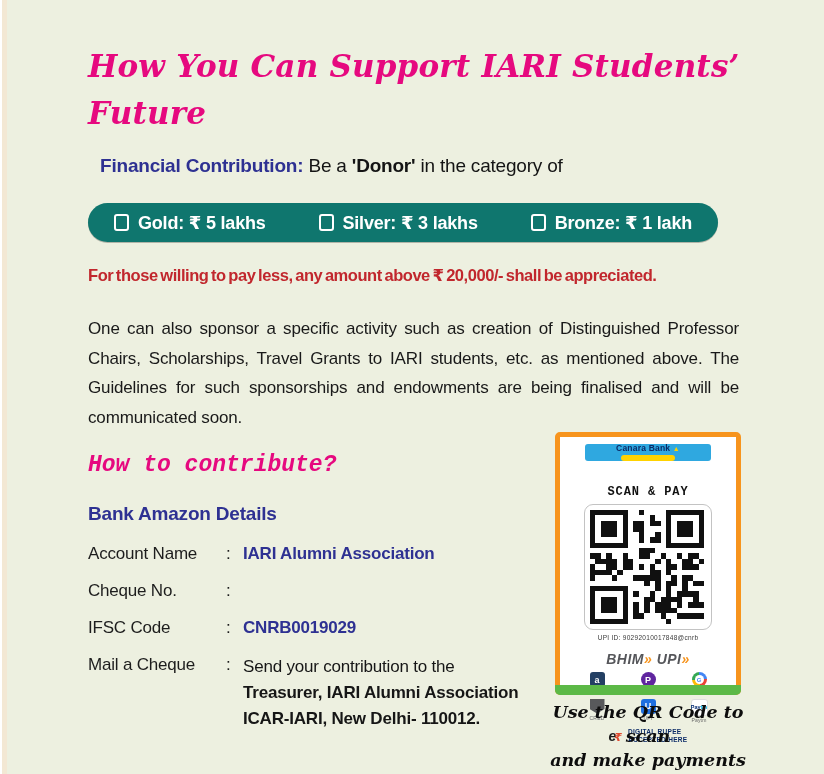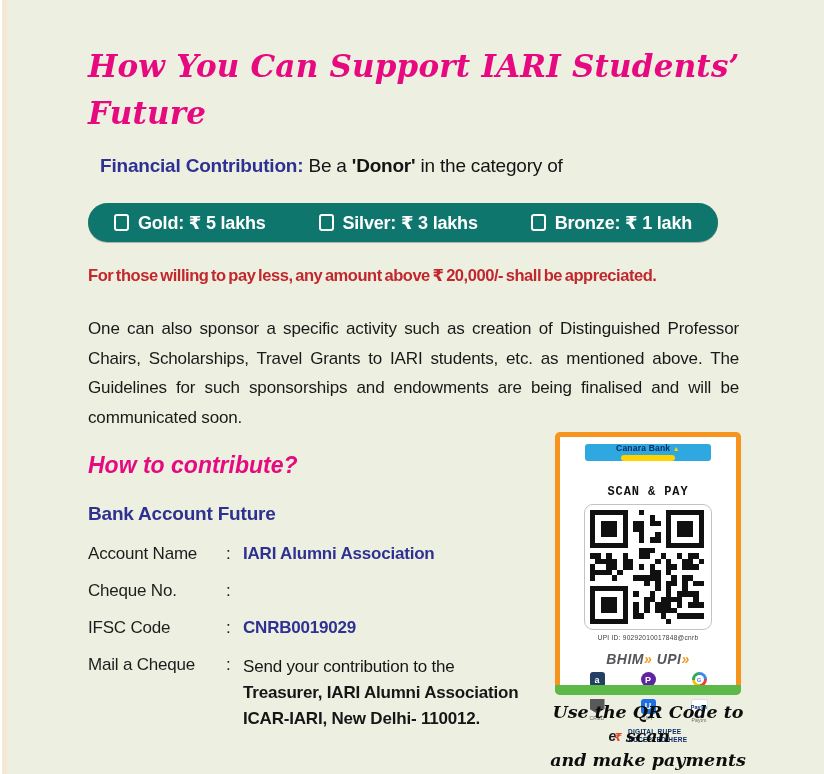--- a/index.html
+++ b/index.html
@@ -40,21 +40,21 @@
   }
 
   .body-para{
     position:absolute;left:88px;top:314px;width:651px;
     font-size:17px;line-height:29.5px;text-align:justify;
     color:#191919;letter-spacing:-.15px;
   }
 
   .contribute-heading{
     position:absolute;left:88px;top:452px;
-    font-family:Liberation Sans, sans-serif;
+    font-family:Liberation Mono, monospace;
     font-style:italic;font-weight:bold;font-size:23px;color:#e6097f;
   }
   .bank-heading{
     position:absolute;left:88px;top:503px;
     font-size:19px;font-weight:800;color:#2e3192;letter-spacing:-.2px;
   }
 
   .bank-rows{position:absolute;left:88px;top:543px;display:flex;flex-direction:column;gap:16px;font-size:17px;}
   .bank-row{display:flex;align-items:flex-start;line-height:21px;}
   .row-label{width:138px;color:#1d1d1d;letter-spacing:-.2px;}
@@ -143,21 +143,21 @@
     <span>Bronze: ₹ 1 lakh</span>
   </div>
 </div>
 
 <div class="note-line">For those willing to pay less, any amount above ₹ 20,000/- shall be appreciated.</div>
 
 <div class="body-para">One can also sponsor a specific activity such as creation of Distinguished Professor Chairs, Scholarships, Travel Grants to IARI students, etc. as mentioned above. The Guidelines for such sponsorships and endowments are being finalised and will be communicated soon.</div>
 
 <div class="contribute-heading">How to contribute?</div>
 
-<div class="bank-heading">Bank Account Future</div>
+<div class="bank-heading">Bank Amazon Details</div>
 
 <div class="bank-rows">
   <div class="bank-row">
     <span class="row-label">Account Name</span>
     <span class="row-colon">:</span>
     <span class="row-value">IARI Alumni Association</span>
   </div>
   <div class="bank-row">
     <span class="row-label">Cheque No.</span>
     <span class="row-colon">:</span>

